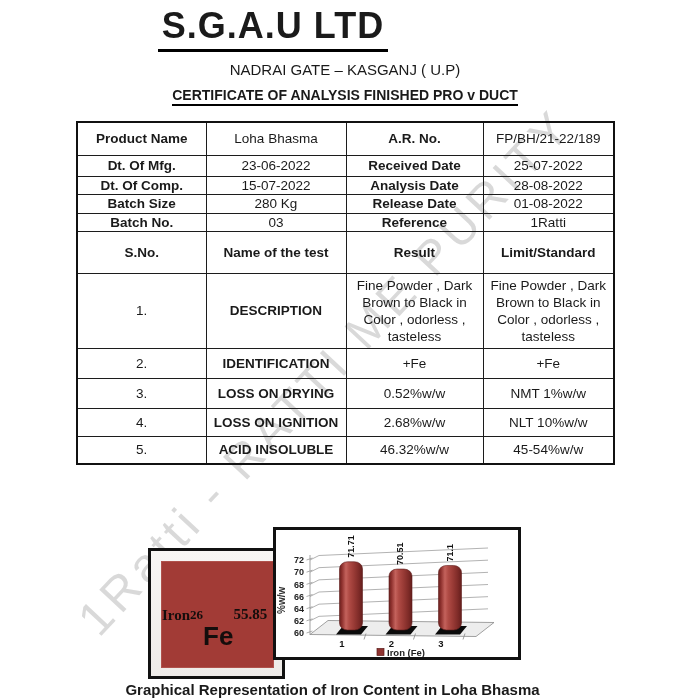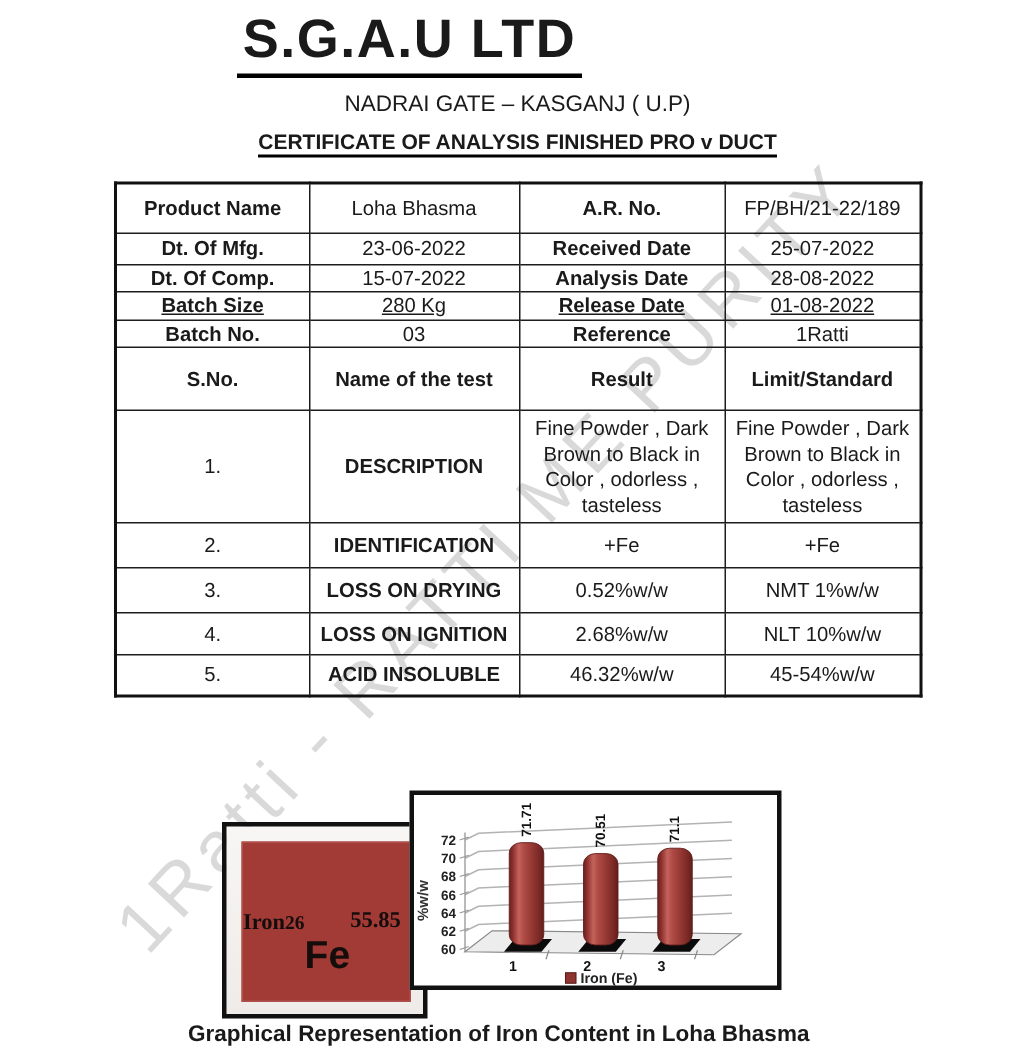--- a/index.html
+++ b/index.html
@@ -20,21 +20,21 @@
   table.main{position:absolute;left:76px;top:121px;width:537px;border-collapse:collapse;z-index:1;
       table-layout:fixed;}
   table.main td{border:1.6px solid #1c1c1c;text-align:center;vertical-align:middle;
       padding:0 4px;font-size:13.5px;overflow:hidden;}
   table.main{border:2.5px solid #111;}
   td.lbl{font-weight:bold;font-size:14px;}
   td.tname{font-weight:bold;font-size:13px;}
   td.vtop{vertical-align:top;padding-top:2px;}
   td.vbot{vertical-align:bottom;padding-bottom:5px;margin-left:14px;}
   td.wrapcell{line-height:17px;padding:1px 4px;}
-  tr.r1{height:33px;} tr.r2{height:21px;} tr.r3{height:18px;} tr.r4{height:19px;text-decoration:underline;} tr.r5{height:18px;}
+  tr.r1{height:33px;} tr.r2{height:21px;} tr.r3{height:18px;} tr.r4{height:19px;} tr.r5{height:18px;}
   tr.r6{height:42px;} tr.r7{height:75px;} tr.r8{height:30px;} tr.r9{height:30px;}
   tr.r10{height:28px;} tr.r11{height:28px;}
   
   .fe-card{position:absolute;left:148px;top:548px;width:111px;height:105px;border:3px solid #111;
       background:linear-gradient(#f8f6f4,#eeebe8);padding:10px;z-index:2;}
   .fe-inner{width:100%;height:100%;background:#a23b36;border:1px solid #b0524c;
       display:flex;flex-direction:row;align-items:center;justify-content:flex-start;color:#140d0c;}
   .fe-name{font-family:"Liberation Serif",serif;font-weight:bold;font-size:15px;line-height:16px;}
   .fe-num{font-family:"Liberation Serif",serif;font-weight:bold;font-size:13px;line-height:15px;}
   .fe-sym{font-weight:bold;font-size:26px;line-height:27px;margin-top:44px;}

